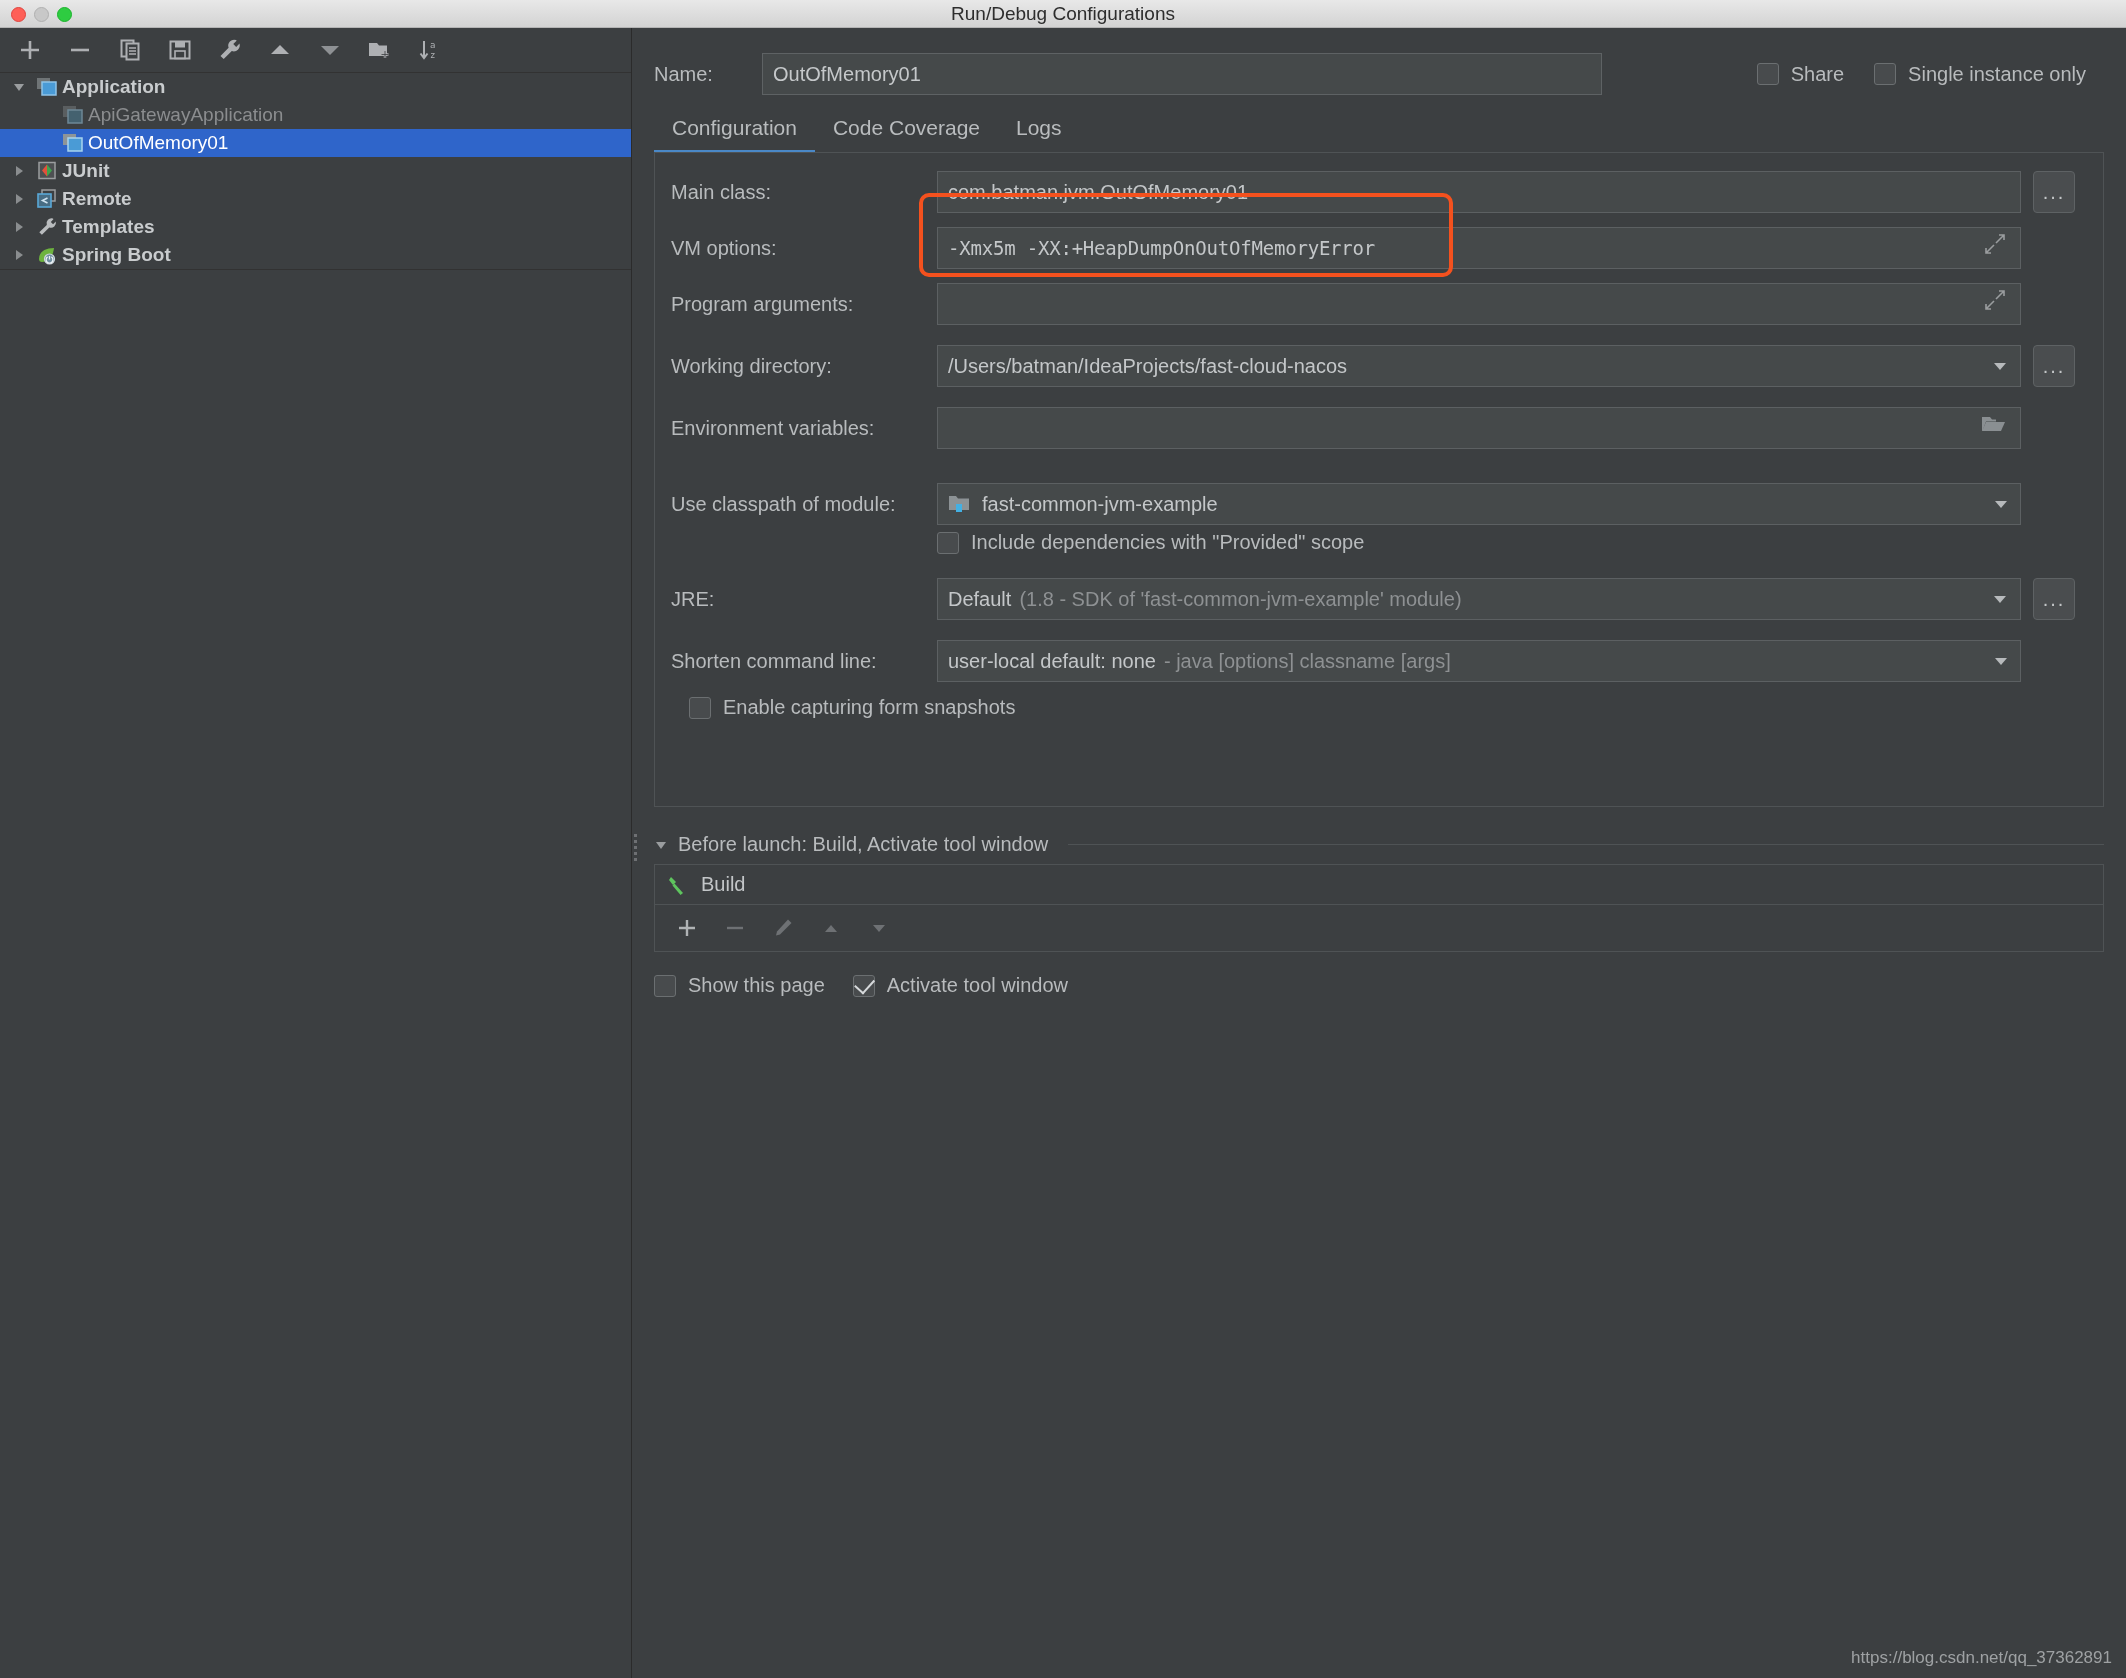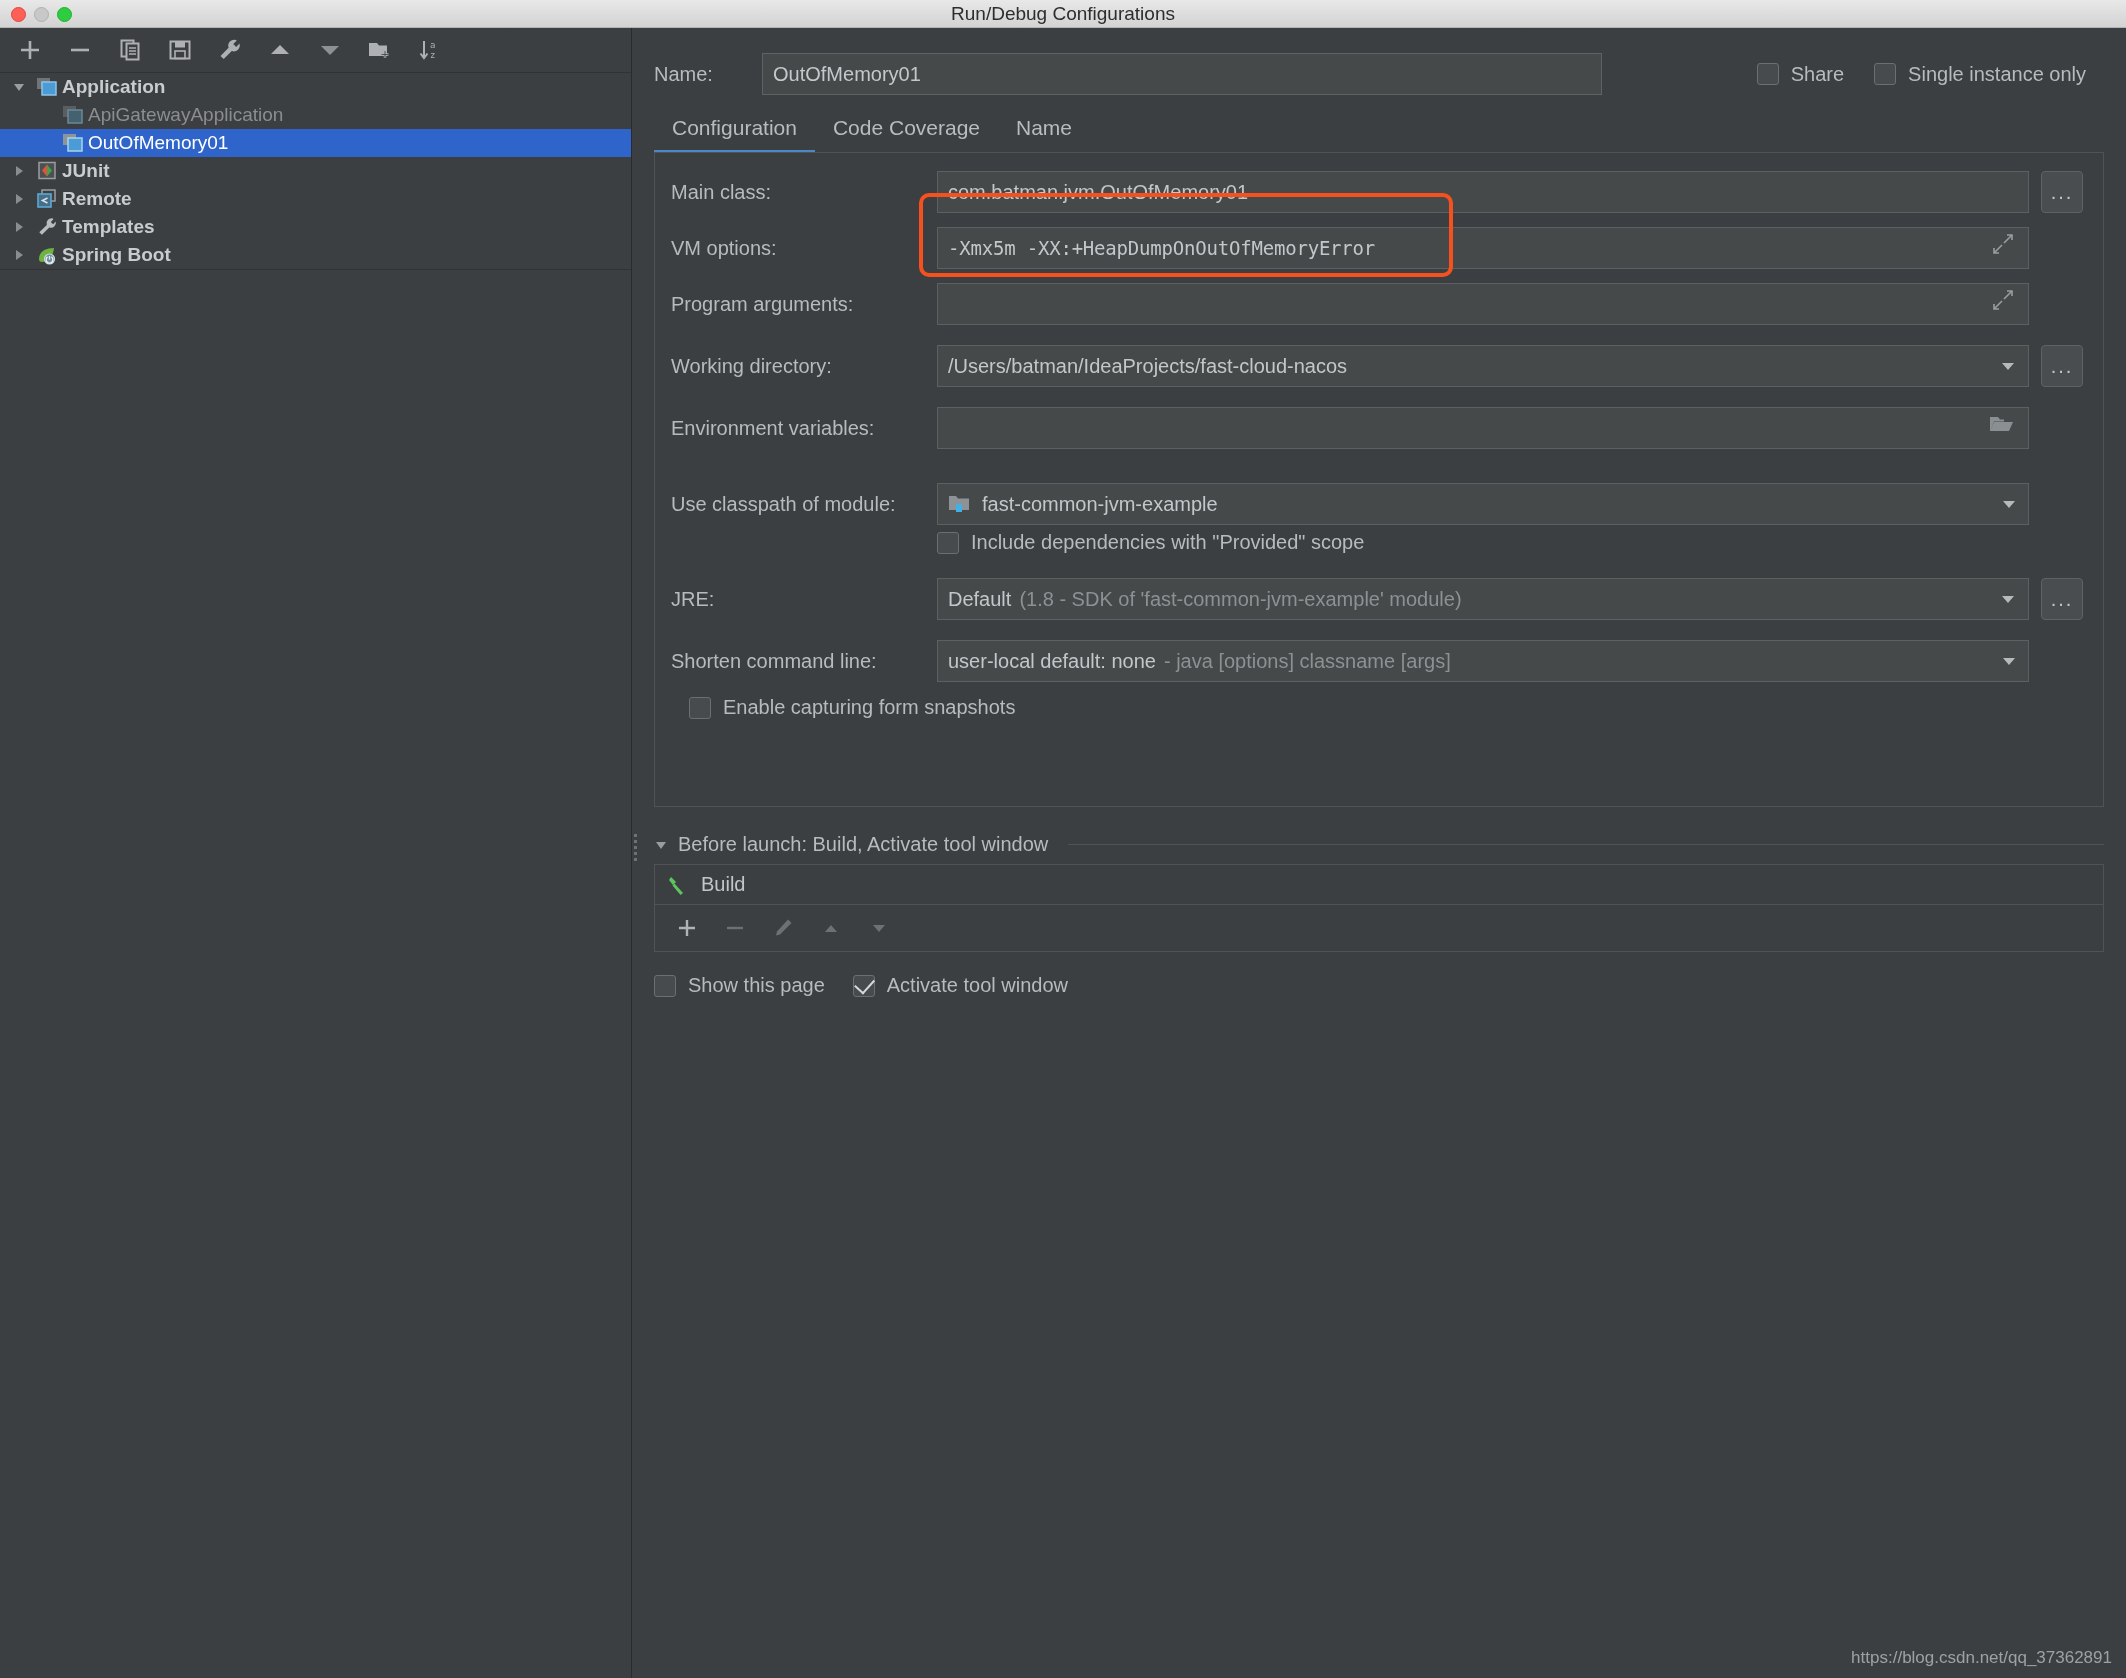--- a/index.html
+++ b/index.html
@@ -154,21 +154,21 @@
   .tab.active::after {
     content: ""; position: absolute;
     left: 0; right: 0; bottom: -2px; height: 4px;
     background: #4a88c7;
   }
 
   .panel {
     margin: 0 22px 0 22px;
     border: 1px solid #4f5355;
     background: #3c3f41;
-    padding: 18px 20px 22px 16px;
+    padding: 18px 28px 22px 16px;
     height: 655px;
     position: relative;
   }
 
   .frow { display: flex; align-items: center; margin-bottom: 12px; position: relative; }
   .flabel {
     width: 266px; flex: 0 0 266px;
     font-size: 20px; color: #b8bbbd;
   }
   .fctl { display: flex; align-items: center; flex: 1 1 auto; border-radius: 12px; }
@@ -450,21 +450,21 @@
         <label class="cbwrap">
           <span class="cbox"></span>
           <span>Single instance only</span>
         </label>
       </div>
     </div>
 
     <div class="tabs">
       <div class="tab active">Configuration</div>
       <div class="tab">Code Coverage</div>
-      <div class="tab">Name</div>
+      <div class="tab">Logs</div>
     </div>
 
     <div class="panel">
 
       <div class="frow" style="margin-bottom:14px;">
         <div class="flabel">Main class:</div>
         <div class="fctl">
           <div class="tfield">com.batman.jvm.OutOfMemory01</div>
           <div class="ellipsis-btn">...</div>
         </div>

